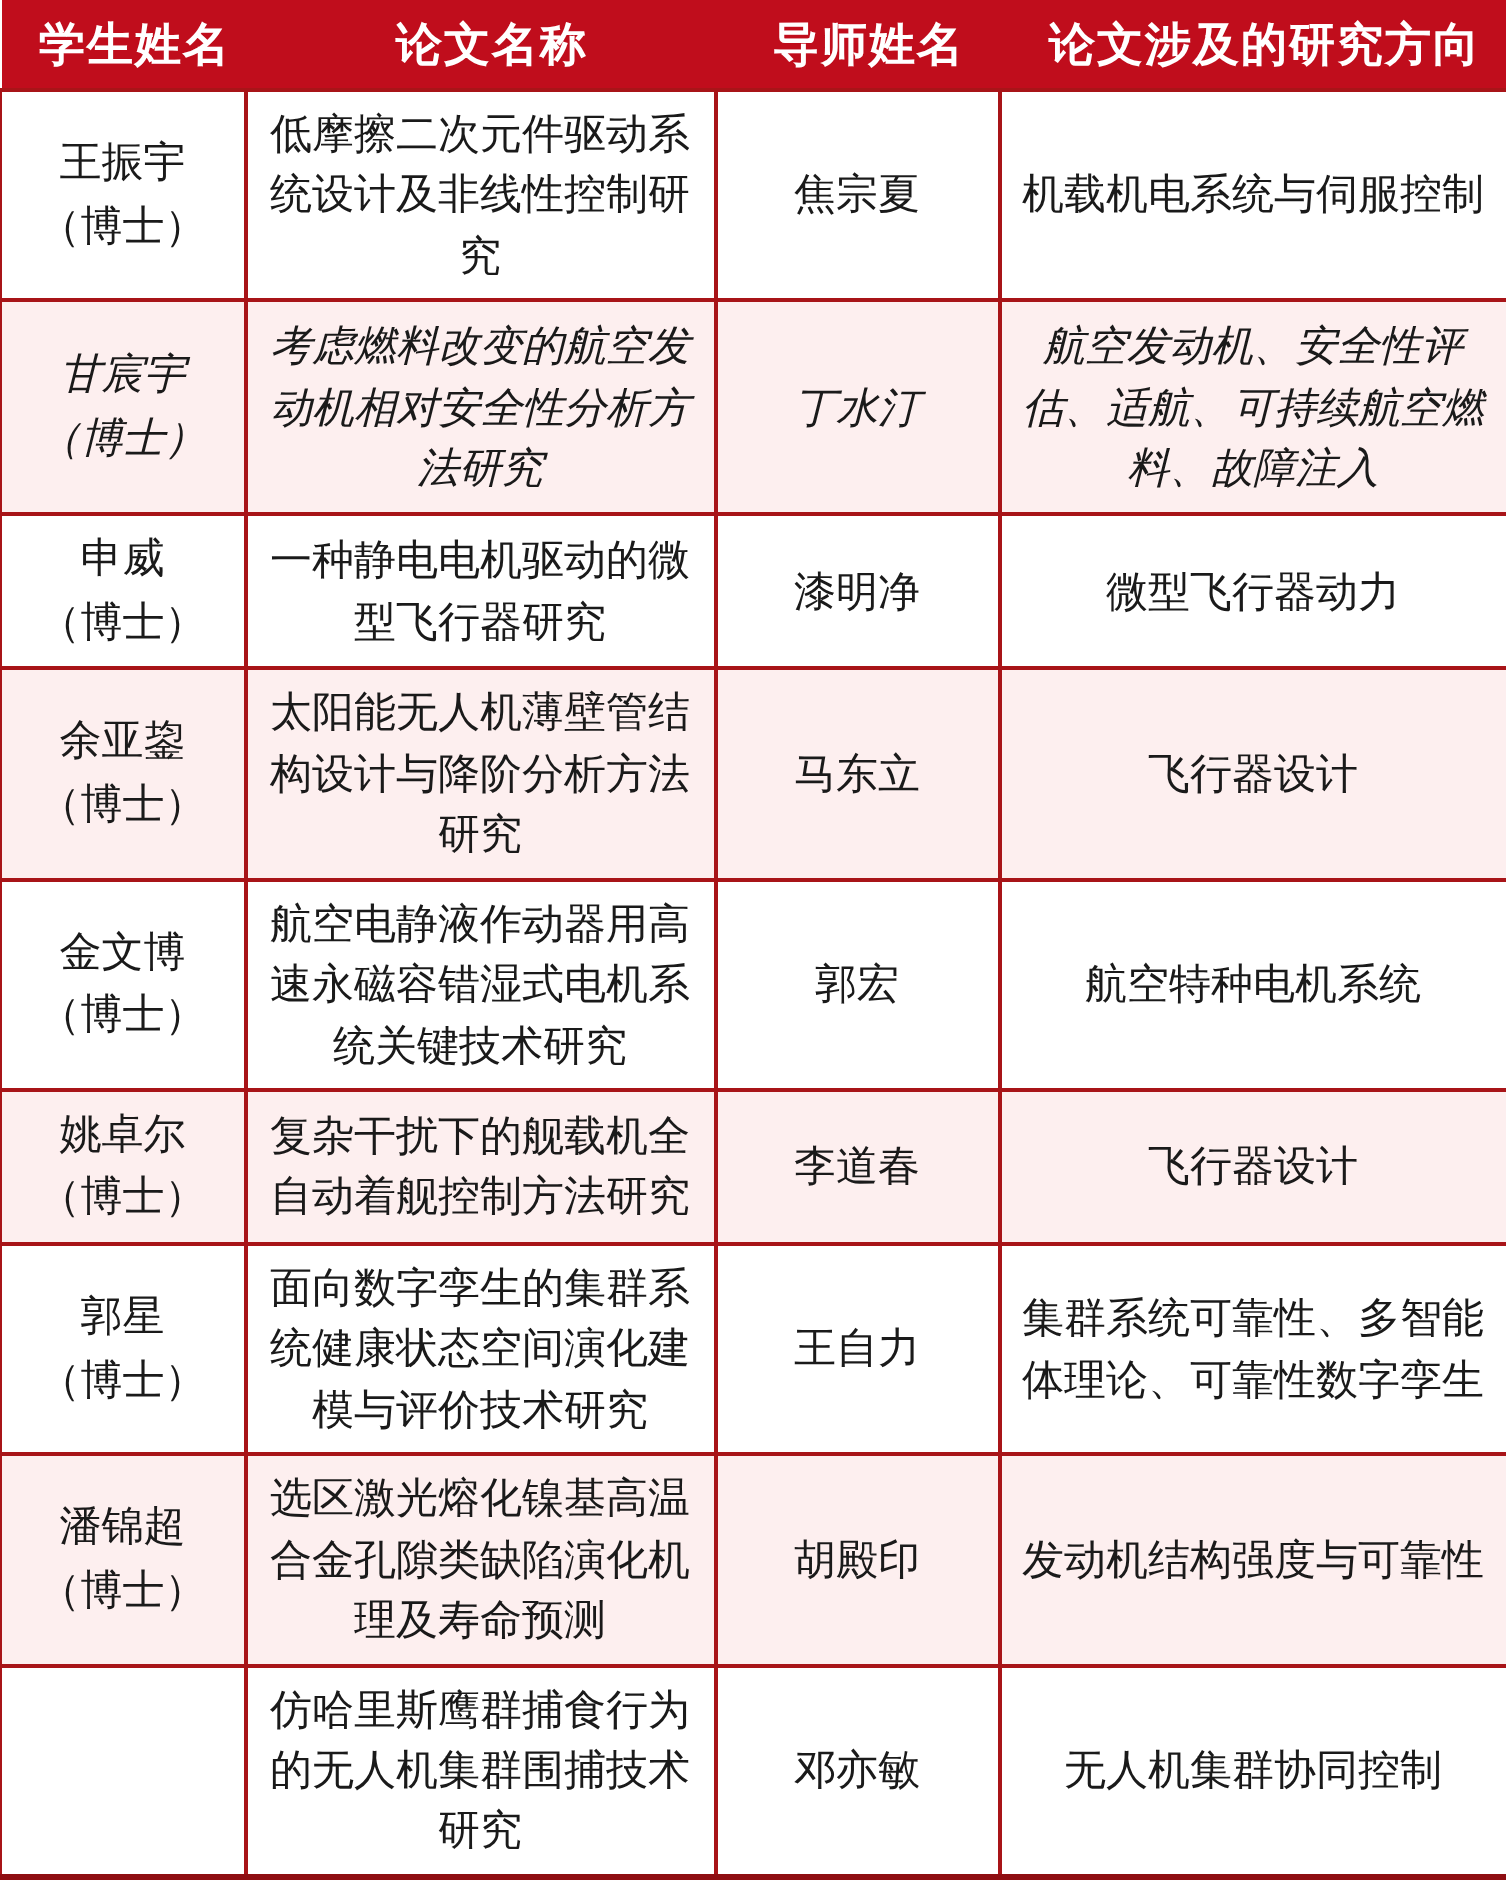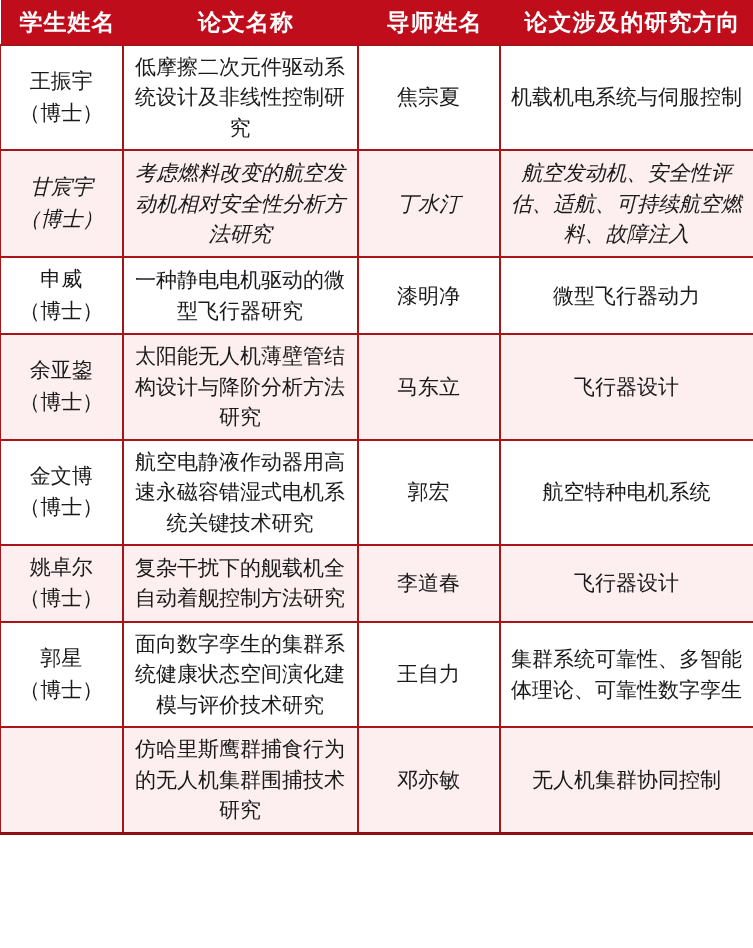--- a/index.html
+++ b/index.html
@@ -121,20 +121,29 @@
     </tr>
     <tr class="r8">
       <td class="student-cell">
         <div>郭星</div>
         <div>（博士）</div>
       </td>
       <td>面向数字孪生的集群系统健康状态空间演化建模与评价技术研究</td>
       <td>王自力</td>
       <td>集群系统可靠性、多智能体理论、可靠性数字孪生</td>
     </tr>
+    <tr class="r9">
+      <td class="student-cell">
+        <div>潘锦超</div>
+        <div>（博士）</div>
+      </td>
+      <td>选区激光熔化镍基高温合金孔隙类缺陷演化机理及寿命预测</td>
+      <td>胡殿印</td>
+      <td>发动机结构强度与可靠性</td>
+    </tr>
     <tr class="r10">
       <td class="student-cell">
         
         
       </td>
       <td>仿哈里斯鹰群捕食行为的无人机集群围捕技术研究</td>
       <td>邓亦敏</td>
       <td>无人机集群协同控制</td>
     </tr>
   </tbody>

